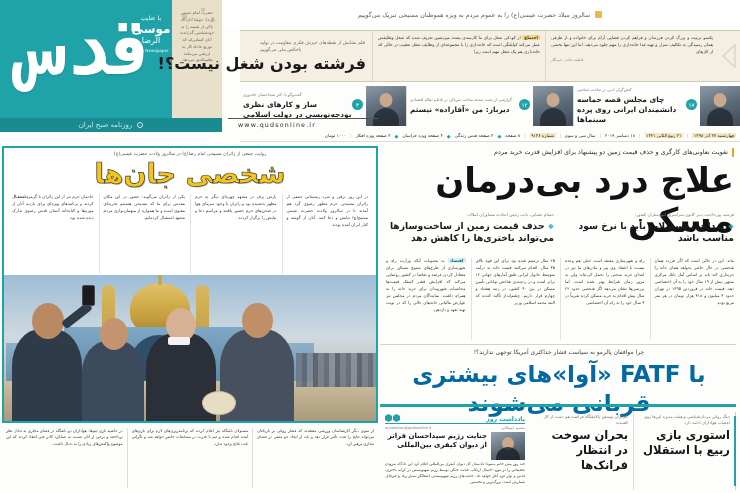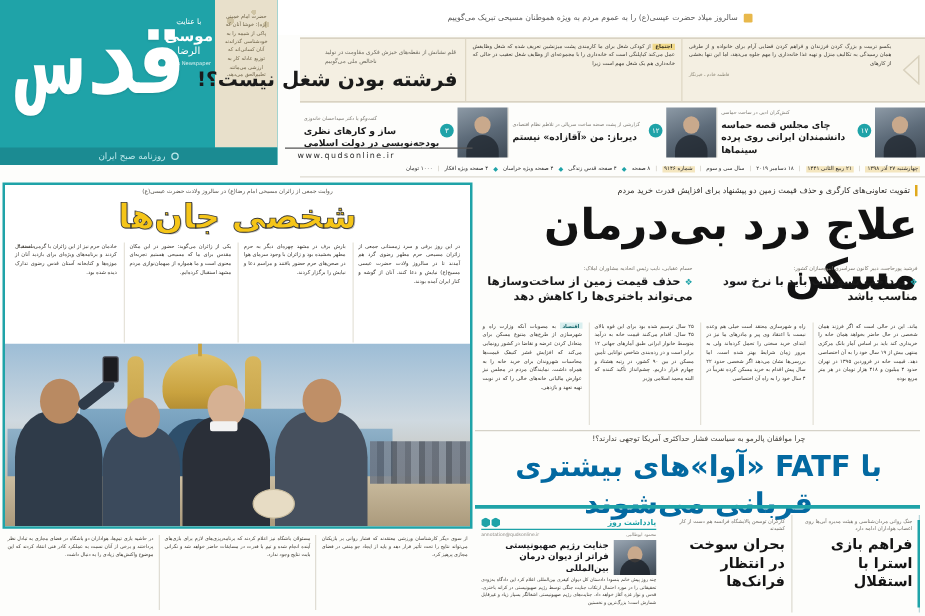--- a/index.html
+++ b/index.html
@@ -600,41 +600,41 @@
 
   <div class="fatf-rule"></div>
   <div class="fatf-kicker">چرا موافقان پالرمو به سیاست فشار حداکثری آمریکا توجهی ندارند؟!</div>
   <div class="fatf-title">با FATF «آوا»های بیشتری قربانی می‌شوند</div>
   <div class="fatf-bottom-rule"></div>
 
   <div class="bottom-right">
     <div class="br-col left">
       <div class="br-left-accent"></div>
       <div class="br-kicker">جنگ روانی مردان‌شناسی و هیئت مدیره آبی‌ها روی اعصاب هواداران ادامه دارد</div>
-      <div class="br-title">فراهم بازی استرا با استقلال</div>
+      <div class="br-title">استوری بازی ربیع با استقلال</div>
     </div>
     <div class="br-col mid">
       <div class="br-kicker">کارگران توسعن پالایشگاه فرانسه هم دست از کار کشیدند</div>
       <div class="br-title">بحران سوخت در انتظار فرانک‌ها</div>
     </div>
     <div class="br-col note">
       <div class="note-head">
         <span class="lbl">یادداشت روز</span>
         <span class="hexes">
           <span class="hex"></span>
           <span class="hex"></span>
         </span>
       </div>
       <div class="note-meta">
         <span>annotation@qudsonline.ir</span>
         <span class="who">محمود ابوطالبی</span>
       </div>
       <div class="note-body">
         <div class="note-photo"></div>
-        <div class="note-title">جنایت رژیم صهیونیستی فراتر از دیوان درمان بین‌المللی</div>
+        <div class="note-title">جنایت رژیم سیداحسان فراتر از دیوان کیفری بین‌المللی</div>
       </div>
       <div class="note-text">چند روز پیش خانم بنسودا دادستان کل دیوان کیفری بین‌المللی اعلام کرد این دادگاه به‌زودی تحقیقاتی را در مورد احتمال ارتکاب جنایت جنگی توسط رژیم صهیونیستی در کرانه باختری، قدس و نوار غزه آغاز خواهد داد. جنایت‌های رژیم صهیونیستی اشغالگر بسیار زیاد و غیرقابل شمارش است؛ بزرگ‌ترین و نخستین</div>
     </div>
   </div>
 
   <div class="bl-strip">
     <div class="bl-col">از سوی دیگر کارشناسان ورزشی معتقدند که فشار روانی بر بازیکنان می‌تواند نتایج را تحت تأثیر قرار دهد و باید از ایجاد جو منفی در فضای مجازی پرهیز کرد.</div>
     <div class="vert-rule"></div>
     <div class="bl-col">مسئولان باشگاه نیز اعلام کردند که برنامه‌ریزی‌های لازم برای بازی‌های آینده انجام شده و تیم با قدرت در مسابقات حاضر خواهد شد و نگرانی بابت نتایج وجود ندارد.</div>
     <div class="vert-rule"></div>

